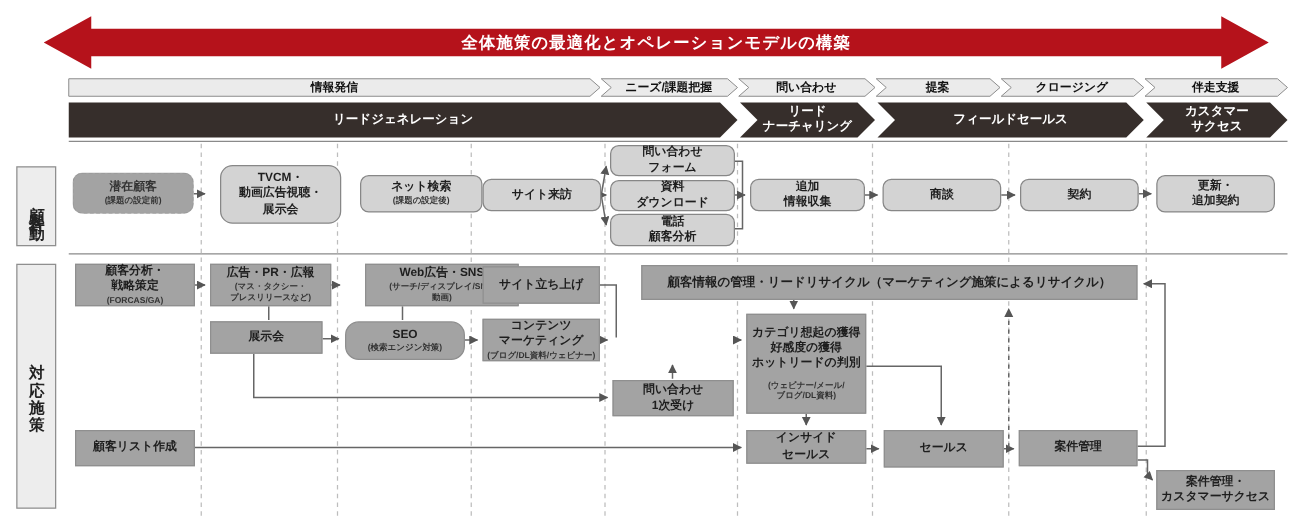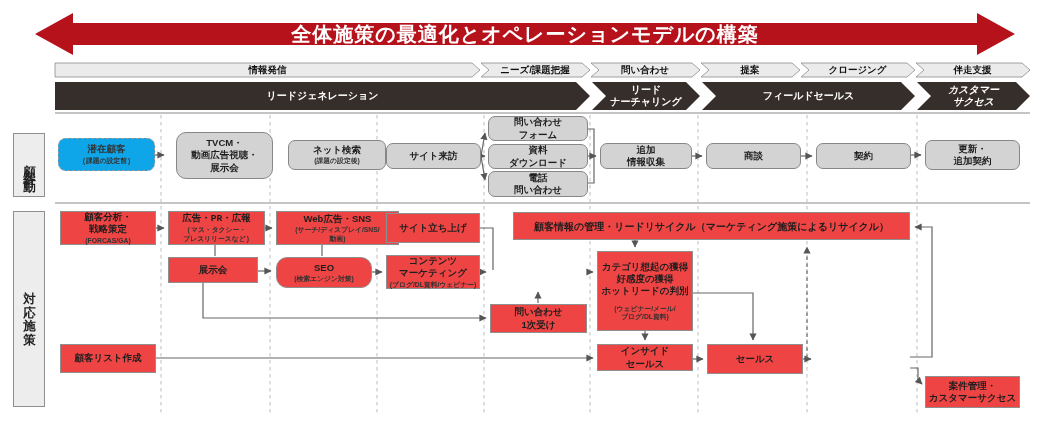--- a/index.html
+++ b/index.html
@@ -4,28 +4,28 @@
 <style>
   html,body{margin:0;padding:0;background:#fff;}
   #stage{position:relative;width:1050px;height:421px;background:#fff;overflow:hidden;
          font-family:"Liberation Sans","DejaVu Sans",sans-serif;}
   svg.layer{position:absolute;left:0;top:0;}
   .abs{position:absolute;box-sizing:border-box;}
   .ctr{display:flex;flex-direction:column;align-items:center;justify-content:center;text-align:center;}
   .box-gray{background:#d3d3d3;border:1px solid #878787;border-radius:7px;font-weight:bold;
             font-size:9.5px;color:#1e1e1e;line-height:1.3;white-space:pre-line;}
   .box-gray.big{border-radius:10px;}
-  .box-dashed{background:#0ea5e9;border:1.4px dashed #9a9a9a;border-radius:8px;font-weight:bold;
-            font-size:9.5px;color:#333;line-height:1.25;white-space:pre-line;font-family:Liberation Mono, monospace;}
-  .box-white{background:#ef4444;border:1px solid #8f8f8f;font-weight:bold;
+  .box-dashed{background:#a3a3a3;border:1.4px dashed #9a9a9a;border-radius:8px;font-weight:bold;
+            font-size:9.5px;color:#333;line-height:1.25;white-space:pre-line;}
+  .box-white{background:#a3a3a3;border:1px solid #8f8f8f;font-weight:bold;
             font-size:9.5px;color:#1e1e1e;line-height:1.3;white-space:pre-line;}
   .sub{font-size:6.8px;font-weight:bold;color:#333;line-height:1.25;margin-top:1px;white-space:pre-line;}
   .phase-label{font-size:9.5px;font-weight:bold;color:#111;}
   .funnel-label{font-size:10px;font-weight:bold;color:#fff;line-height:1.2;white-space:pre-line;}
-  .banner-label{font-size:20px;font-weight:bold;color:#fff;letter-spacing:1px;}
+  .banner-label{font-size:13px;font-weight:bold;color:#fff;letter-spacing:1px;}
   .vlabel-box{background:#ededed;border:1px solid #8f8f8f;}
   .vlabel{writing-mode:vertical-rl;font-size:12.5px;font-weight:bold;color:#222;letter-spacing:5px;}
   .vlabel.tight{letter-spacing:14px;}
 </style>
 </head>
 <body>
 
 <div id="stage">
 
   <svg class="layer" width="1050" height="421" viewBox="0 0 1050 421">
@@ -115,21 +115,21 @@
   <div class="abs ctr phase-label" style="left:480px;top:63px;width:110px;height:14px;">ニーズ/課題把握</div>
   <div class="abs ctr phase-label" style="left:590px;top:63px;width:110px;height:14px;">問い合わせ</div>
   <div class="abs ctr phase-label" style="left:700px;top:63px;width:100px;height:14px;">提案</div>
   <div class="abs ctr phase-label" style="left:800px;top:63px;width:115px;height:14px;">クロージング</div>
   <div class="abs ctr phase-label" style="left:915px;top:63px;width:115px;height:14px;">伴走支援</div>
 
   <div class="abs ctr funnel-label" style="left:55px;top:82px;width:535px;height:28px;">リードジェネレーション</div>
   <div class="abs ctr funnel-label" style="left:592px;top:82px;width:108px;height:28px;">リード
 ナーチャリング</div>
   <div class="abs ctr funnel-label" style="left:702px;top:82px;width:213px;height:28px;">フィールドセールス</div>
-  <div class="abs ctr funnel-label" style="left:917px;top:82px;width:113px;height:28px;font-style:italic;">カスタマー
+  <div class="abs ctr funnel-label" style="left:917px;top:82px;width:113px;height:28px;">カスタマー
 サクセス</div>
 
   <div class="abs ctr vlabel-box" style="left:13px;top:133px;width:32px;height:64px;">
     <span class="vlabel">顧客行動</span>
   </div>
   <div class="abs ctr vlabel-box" style="left:13px;top:211px;width:32px;height:196px;">
     <span class="vlabel tight">対応施策</span>
   </div>
 
   <div class="abs ctr box-dashed" style="left:58px;top:138px;width:97px;height:33px;">
@@ -151,21 +151,21 @@
   <div class="abs ctr box-gray" style="left:488px;top:116px;width:100px;height:25px;">
     <span>問い合わせ
 フォーム</span>
   </div>
   <div class="abs ctr box-gray" style="left:488px;top:144px;width:100px;height:25px;">
     <span>資料
 ダウンロード</span>
   </div>
   <div class="abs ctr box-gray" style="left:488px;top:171px;width:100px;height:26px;">
     <span>電話
-問い合わせ</span>
+顧客分析</span>
   </div>
   <div class="abs ctr box-gray" style="left:600px;top:143px;width:92px;height:26px;">
     <span>追加
 情報収集</span>
   </div>
   <div class="abs ctr box-gray" style="left:706px;top:143px;width:95px;height:26px;">
     <span>商談</span>
   </div>
   <div class="abs ctr box-gray" style="left:816px;top:143px;width:95px;height:26px;">
     <span>契約</span>
@@ -173,29 +173,29 @@
   <div class="abs ctr box-gray" style="left:925px;top:140px;width:95px;height:30px;">
     <span>更新・
 追加契約</span>
   </div>
 
   <div class="abs ctr box-white" style="left:60px;top:211px;width:96px;height:34px;">
     <span>顧客分析・
 戦略策定</span>
     <span class="sub">(FORCAS/GA)</span>
   </div>
-  <div class="abs ctr box-white" style="left:168px;top:211px;width:97px;height:34px;font-family:Liberation Mono, monospace;">
+  <div class="abs ctr box-white" style="left:168px;top:211px;width:97px;height:34px;">
     <span>広告・PR・広報</span>
     <span class="sub">(マス・タクシー・
 プレスリリースなど)</span>
   </div>
   <div class="abs ctr box-white" style="left:168px;top:257px;width:90px;height:26px;">
     <span>展示会</span>
   </div>
-  <div class="abs ctr box-white" style="left:276px;top:211px;width:123px;height:34px;">
+  <div class="abs ctr box-white" style="left:292px;top:211px;width:123px;height:34px;">
     <span>Web広告・SNS</span>
     <span class="sub">(サーチ/ディスプレイ/SNS/
 動画)</span>
   </div>
   <div class="abs ctr box-white" style="left:276px;top:257px;width:96px;height:31px;border-radius:11px;">
     <span>SEO</span>
     <span class="sub">(検索エンジン対策)</span>
   </div>
   <div class="abs ctr box-white" style="left:386px;top:213px;width:94px;height:30px;">
     <span>サイト立ち上げ</span>
@@ -219,20 +219,23 @@
     <span class="sub" style="margin-top:7px;">(ウェビナー/メール/
 ブログ/DL資料)</span>
   </div>
   <div class="abs ctr box-white" style="left:597px;top:344px;width:96px;height:27px;">
     <span>インサイド
 セールス</span>
   </div>
   <div class="abs ctr box-white" style="left:707px;top:344px;width:96px;height:30px;">
     <span>セールス</span>
   </div>
+  <div class="abs ctr box-white" style="left:815px;top:344px;width:95px;height:29px;">
+    <span>案件管理</span>
+  </div>
   <div class="abs ctr box-white" style="left:925px;top:376px;width:95px;height:32px;">
     <span>案件管理・
 カスタマーサクセス</span>
   </div>
   <div class="abs ctr box-white" style="left:60px;top:344px;width:96px;height:29px;">
     <span>顧客リスト作成</span>
   </div>
 
 </div>
 

